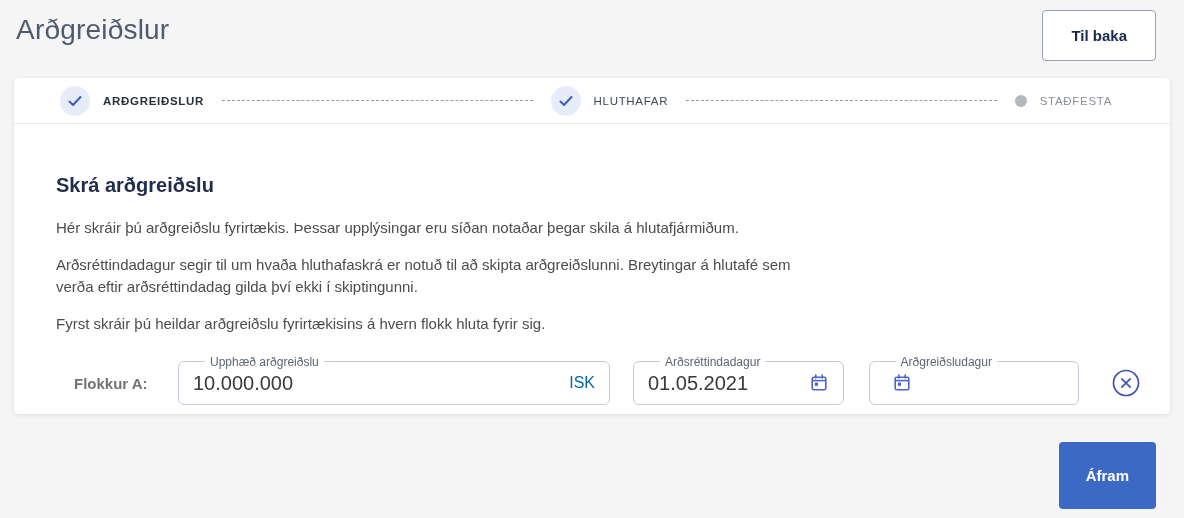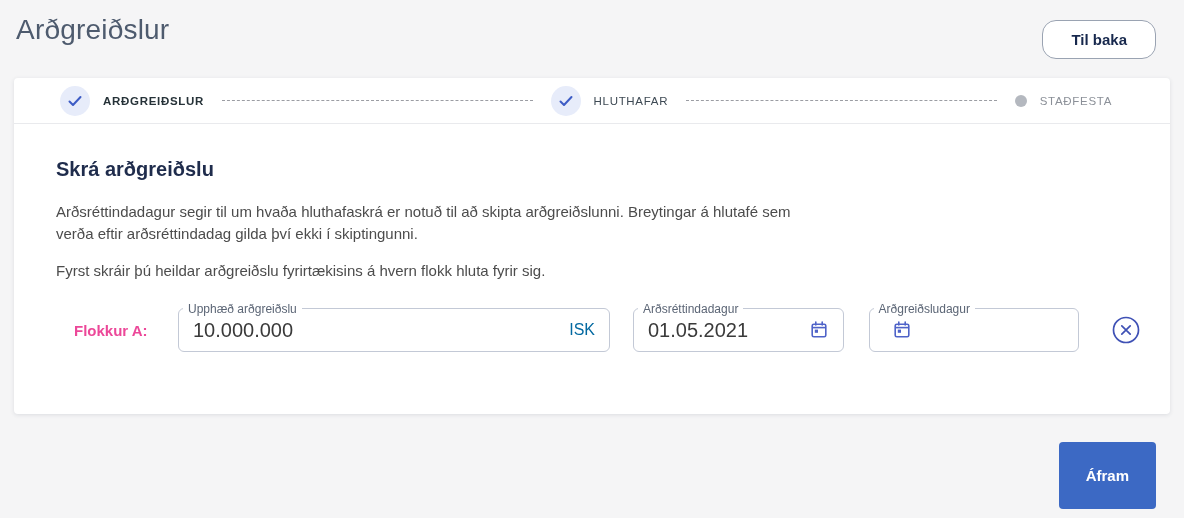--- a/index.html
+++ b/index.html
@@ -22,28 +22,27 @@
   .page-title {
     font-size: 28px;
     font-weight: 400;
     color: #4e5b6e;
     letter-spacing: 0.2px;
     padding-top: 4px;
   }
   .back-btn {
     background: #ffffff;
     border: 1px solid #9aa3b2;
-    border-radius: 14px;
+    border-radius: 4px;
     color: #17284d;
     font-family: "Liberation Sans", sans-serif;
     font-size: 15px;
     font-weight: 700;
-    padding: 10px 28px;
+    padding: 16px 28px;
     cursor: pointer;
-    margin-top: 10px;
   }
 
   
   .card {
     margin: 0 14px;
     background: #ffffff;
     border-radius: 4px;
     box-shadow: 0 1px 4px rgba(40,50,70,0.12);
     height: 336px;
   }
@@ -88,57 +87,57 @@
     margin: 0 18px;
     height: 0;
   }
 
   
   .card-body { padding: 28px 28px 0 28px; }
   .card-heading {
     font-size: 20px;
     font-weight: 700;
     color: #1f2c4c;
-    margin: 6px 0 20px 14px;
+    margin: 22px 0 20px 14px;
   }
   .card-body p {
     font-size: 15px;
     line-height: 22px;
     color: #4c4c4c;
     margin: 0 0 15px 14px;
     max-width: 755px;
   }
 
   
   .form-row {
     display: flex;
     align-items: center;
     margin: 26px 0 0 32px;
   }
   .row-label {
     font-size: 15px;
     font-weight: 700;
-    color: #ec4899;
+    color: #737373;
     width: 104px;
     flex: 0 0 auto;
   }
   .field {
     position: relative;
     height: 44px;
     border: 1px solid #c3c9d6;
     border-radius: 6px;
     background: #fff;
     display: flex;
     align-items: center;
     padding: 0 14px;
   }
   .field-label {
     position: absolute;
     top: -7px;
-    left: 4px;
+    left: 26px;
     background: #fff;
     padding: 0 5px;
     font-size: 12px;
     color: #5b6575;
     white-space: nowrap;
   }
   .field input {
     border: none;
     outline: none;
     background: transparent;
@@ -219,20 +218,21 @@
     <div class="step">
       <span class="step-dot"></span>
       <span class="step-label upcoming">STAÐFESTA</span>
     </div>
 
   </div>
 
   <div class="card-body">
     <h2 class="card-heading">Skrá arðgreiðslu</h2>
 
+    <p>Hér skráir þú arðgreiðslu fyrirtækis. Þessar upplýsingar eru síðan notaðar þegar skila á hlutafjármiðum.</p>
     <p>Arðsréttindadagur segir til um hvaða hluthafaskrá er notuð til að skipta arðgreiðslunni. Breytingar á hlutafé sem verða eftir arðsréttindadag gilda því ekki í skiptingunni.</p>
     <p>Fyrst skráir þú heildar arðgreiðslu fyrirtækisins á hvern flokk hluta fyrir sig.</p>
 
     <div class="form-row">
       <span class="row-label">Flokkur A:</span>
 
       <div class="field amount-field">
         <span class="field-label">Upphæð arðgreiðslu</span>
         <input type="text" value="10.000.000" style="">
         <span class="suffix">ISK</span>

